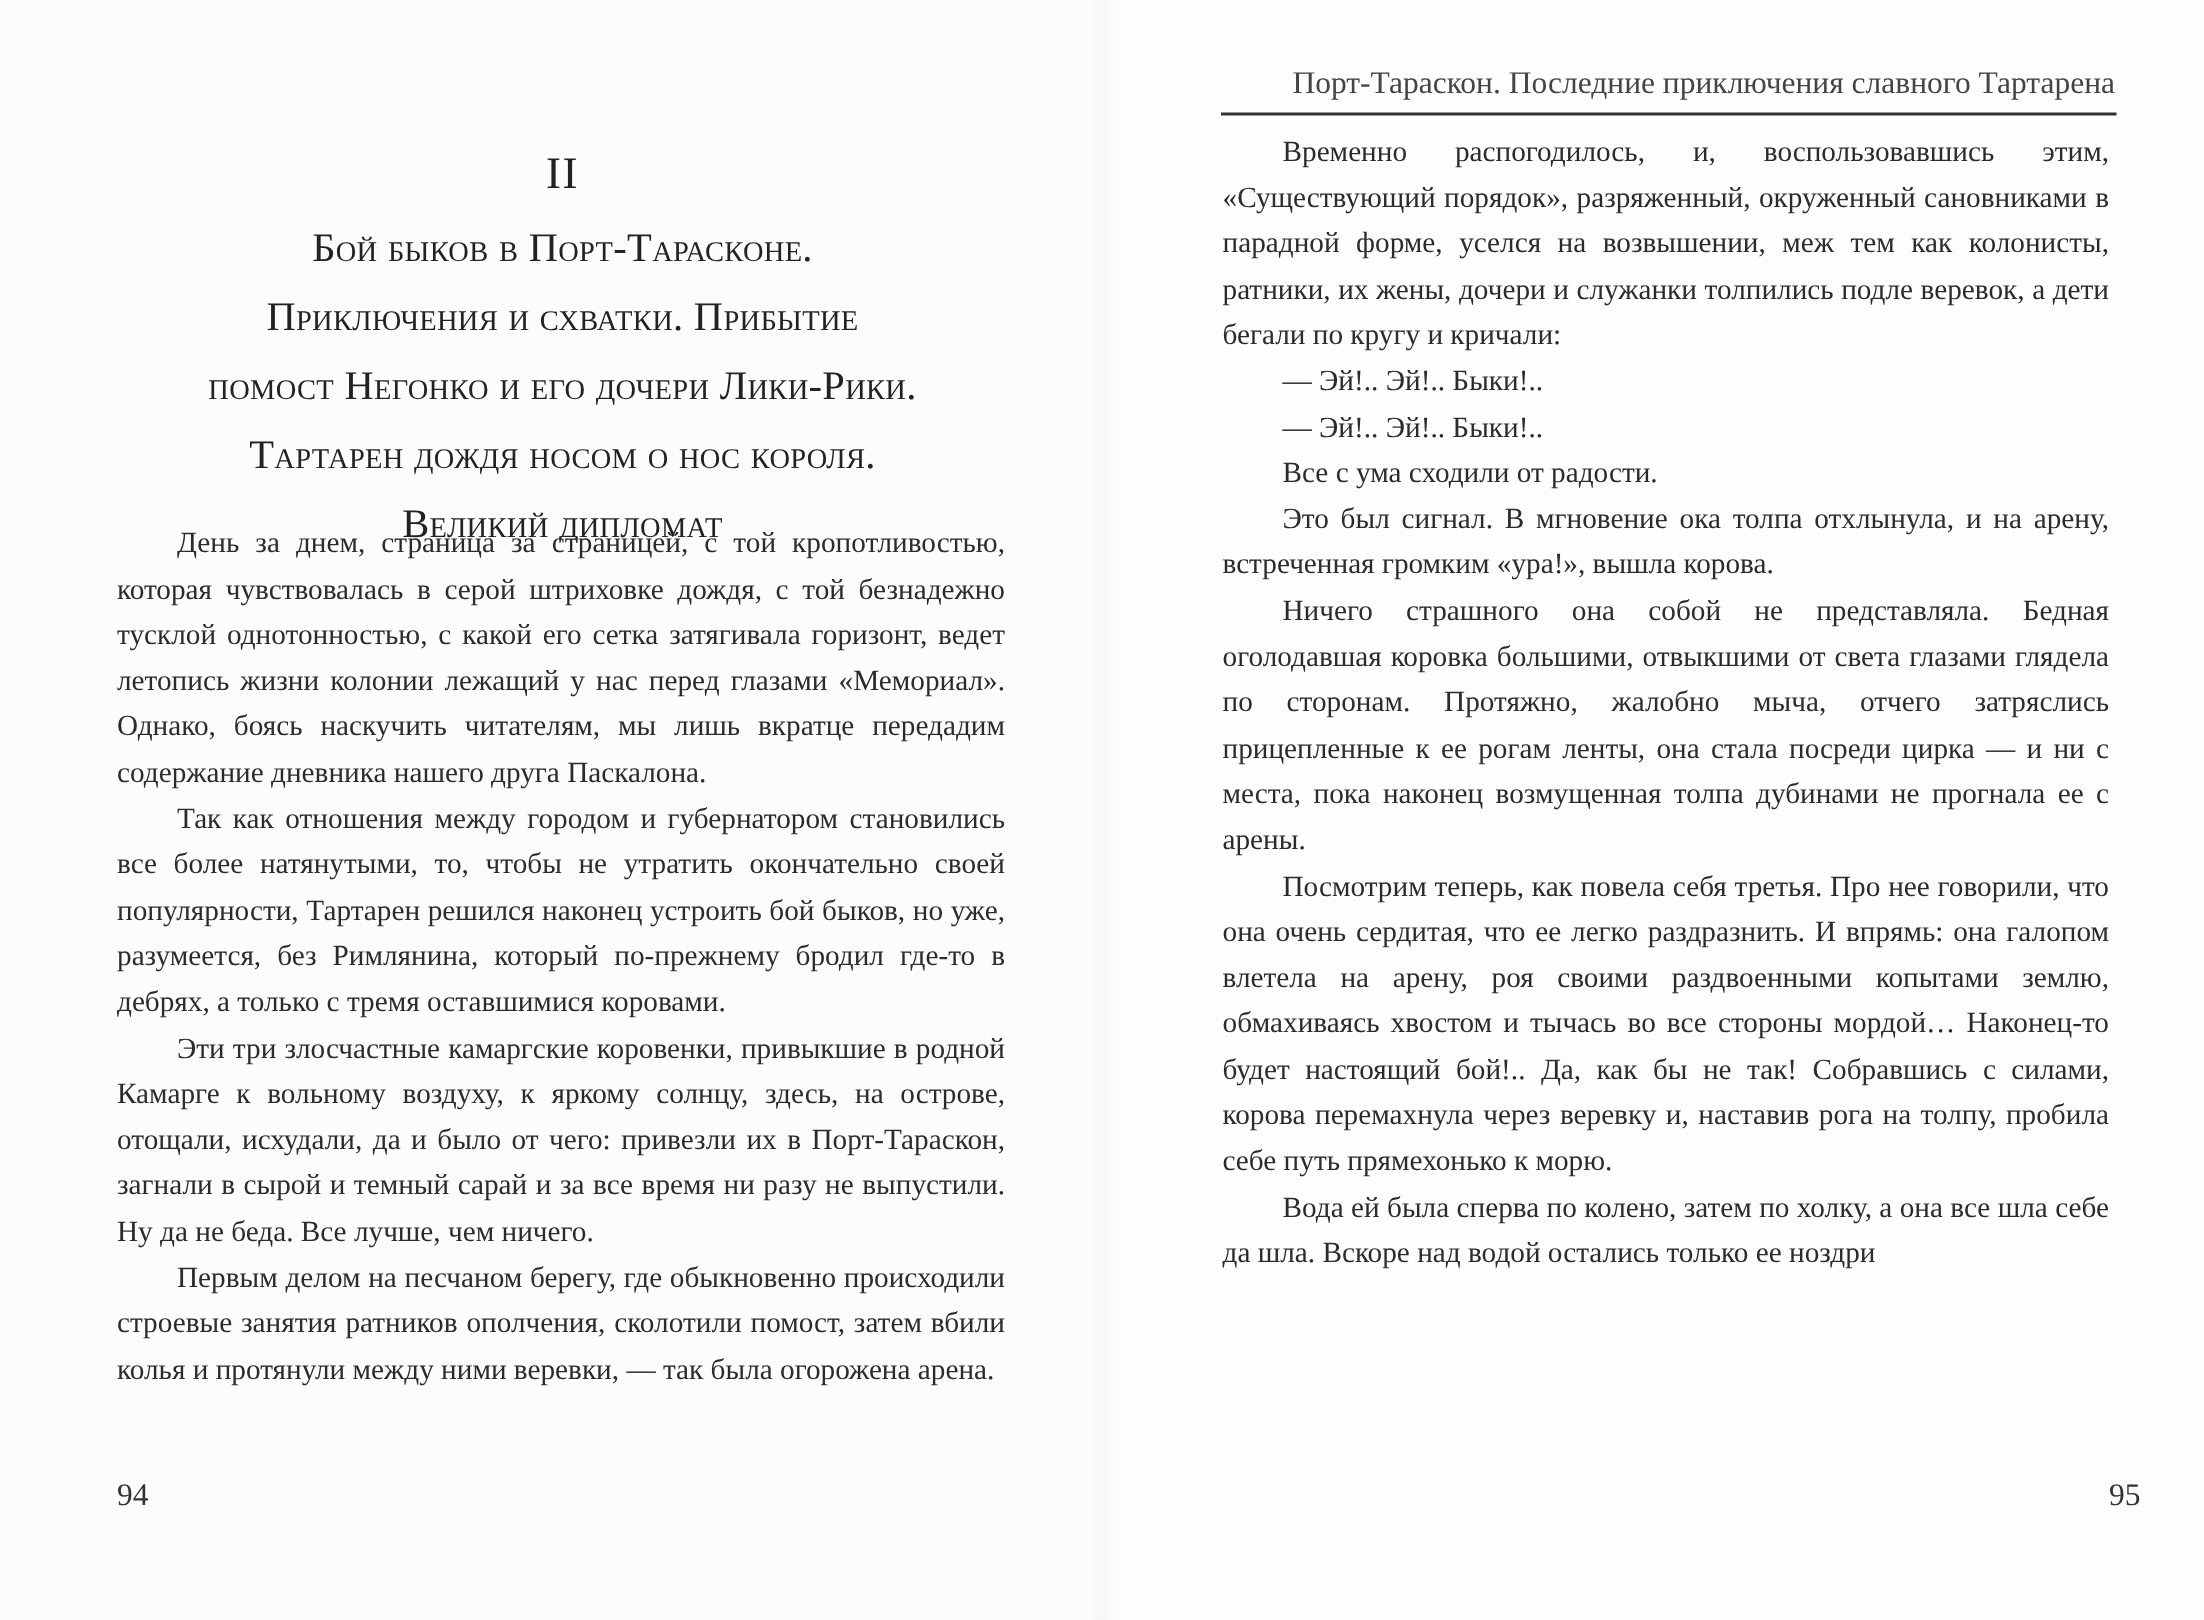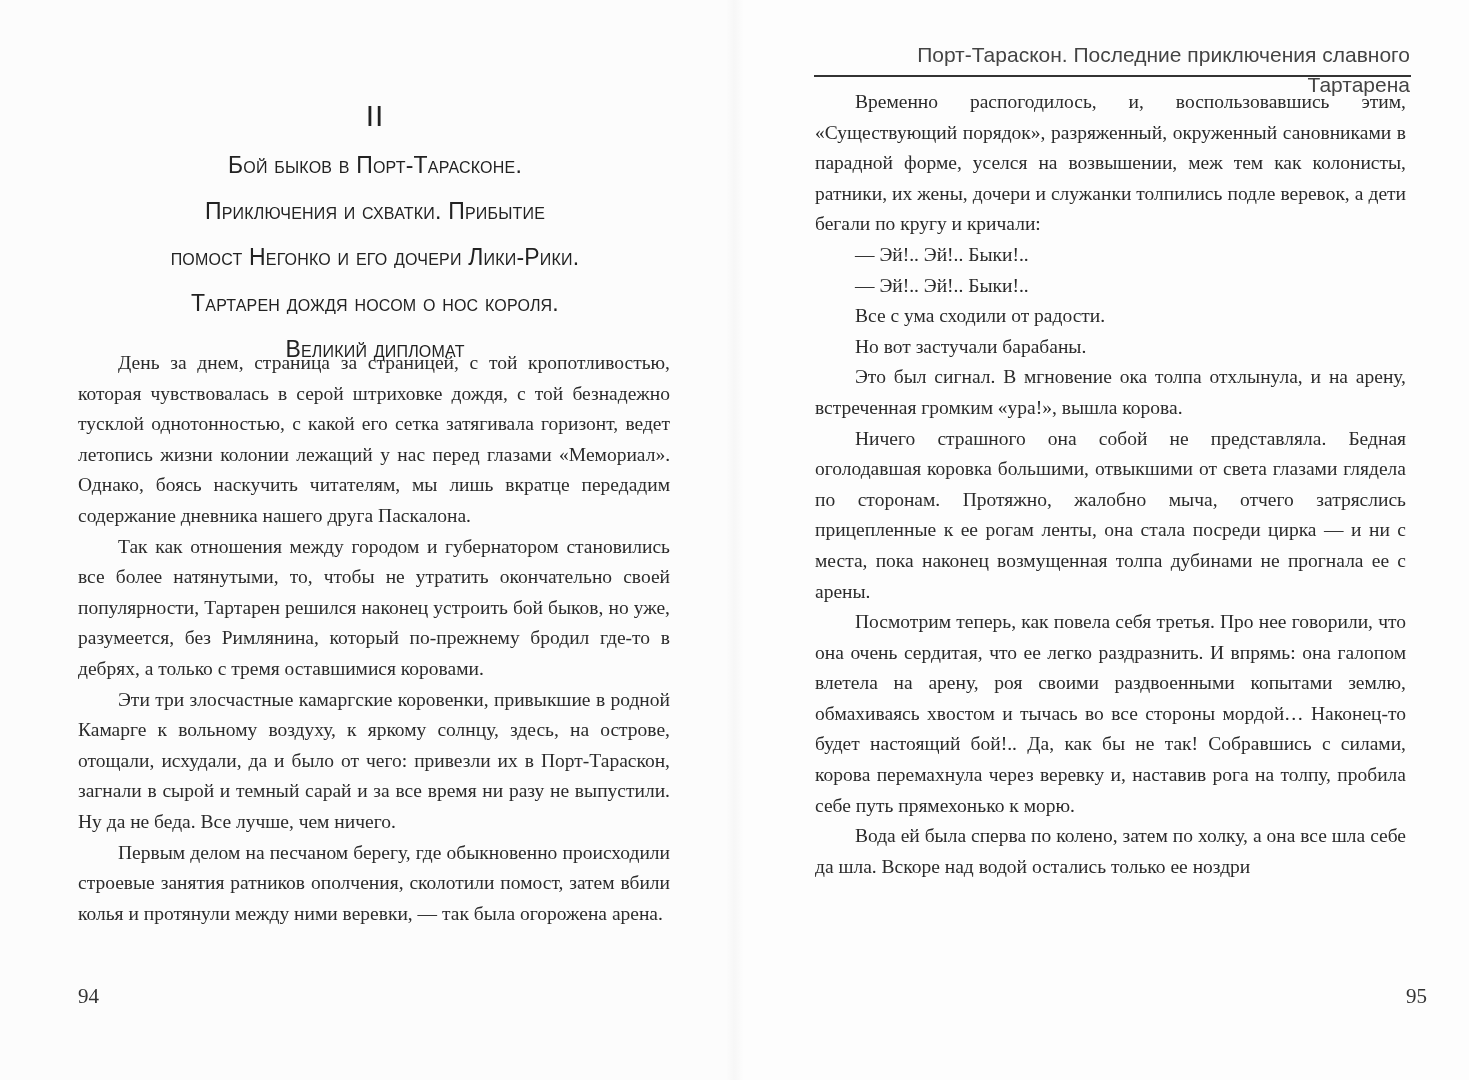--- a/index.html
+++ b/index.html
@@ -6,32 +6,32 @@
   body { width:1469px; height:1080px; position:relative; overflow:hidden;
          font-family:"DejaVu Serif", "Liberation Serif", serif; color:#2a2a2a; }
   .spread { position:absolute; inset:0; background:#fdfdfd; }
   .page { position:absolute; top:0; bottom:0; }
   .page-left { left:0; width:734px; background:#fcfcfc; }
   .page-right { left:734px; width:735px; background:#fdfdfd; }
   .gutter { position:absolute; left:726px; top:0; width:18px; height:1080px;
             background:linear-gradient(90deg, rgba(0,0,0,0) 0%, rgba(0,0,0,0.025) 50%, rgba(0,0,0,0) 100%); }
 
   .chapter-heading { position:absolute; left:80px; width:590px; top:96px; text-align:center;
-                     font-family:Liberation Sans, sans-serif; color:#222; }
+                     font-family:Liberation Serif, serif; color:#222; }
   .chapter-num { font-size:30px; line-height:40px; margin-bottom:6px; letter-spacing:1px; }
-  .chapter-title-line { font-size:23px; line-height:46px; font-variant:small-caps; letter-spacing:0.2px; }
+  .chapter-title-line { font-size:27px; line-height:46px; font-variant:small-caps; letter-spacing:0.2px; }
 
   .col { position:absolute; font-family:"Liberation Serif", serif; font-size:19.5px; line-height:30.6px;
          color:#2b2b2b; text-align:justify; hyphens:manual; }
   .col-left { left:78px; width:592px; top:348px; }
   .col-right { left:815px; width:591px; top:87px;font-family:Liberation Serif, serif; }
   .para { margin:0; text-indent:40px; }
 
   .running-head { position:absolute; left:815px; width:595px; top:40px; text-align:right;
-                  font-family:Liberation Sans, sans-serif; font-size:21px; line-height:30px; color:#444; }
+                  font-family:Liberation Serif, serif; font-size:21px; line-height:30px; color:#444; }
   .head-rule { position:absolute; left:814px; width:597px; top:75px; height:2px; background:#333; }
 
   .folio { position:absolute; top:984px; font-family:"Liberation Serif", serif; font-size:21px; color:#333; }
   .folio-left { left:78px; }
   .folio-right { left:1380px;margin-left:26px; }
 </style>
 </head>
 <body>
 
 <div class="spread">
@@ -58,21 +58,20 @@
   <div class="folio folio-left">94</div>
 
   <div class="running-head">Порт-Тараскон. Последние приключения славного Тартарена</div>
   <div class="head-rule"></div>
 
   <div class="col col-right">
     <p class="para">Временно распогодилось, и, воспользовавшись этим, «Существующий порядок», разряженный, окруженный сановниками в парадной форме, уселся на возвышении, меж тем как колонисты, ратники, их жены, дочери и служанки толпились подле веревок, а дети бегали по кругу и кричали:</p>
     <p class="para">— Эй!.. Эй!.. Быки!..</p>
     <p class="para">— Эй!.. Эй!.. Быки!..</p>
     <p class="para">Все с ума сходили от радости.</p>
-    <p class="para">Но вот застучали барабаны.</p>
     <p class="para">Это был сигнал. В мгновение ока толпа отхлынула, и на арену, встреченная громким «ура!», вышла корова.</p>
     <p class="para">Ничего страшного она собой не представляла. Бедная оголодавшая коровка большими, отвыкшими от света глазами глядела по сторонам. Протяжно, жалобно мыча, отчего затряслись прицепленные к ее рогам ленты, она стала посреди цирка — и ни с места, пока наконец возмущенная толпа дубинами не прогнала ее с арены.</p>
     <p class="para">Посмотрим теперь, как повела себя третья. Про нее говорили, что она очень сердитая, что ее легко раздразнить. И впрямь: она галопом влетела на арену, роя своими раздвоенными копытами землю, обмахиваясь хвостом и тычась во все стороны мордой… Наконец-то будет настоящий бой!.. Да, как бы не так! Собравшись с силами, корова перемахнула через веревку и, наставив рога на толпу, пробила себе путь прямехонько к морю.</p>
     <p class="para">Вода ей была сперва по колено, затем по холку, а она все шла себе да шла. Вскоре над водой остались только ее ноздри</p>
   </div>
 
   <div class="folio folio-right">95</div>
 </div>
 
 </body></html>

